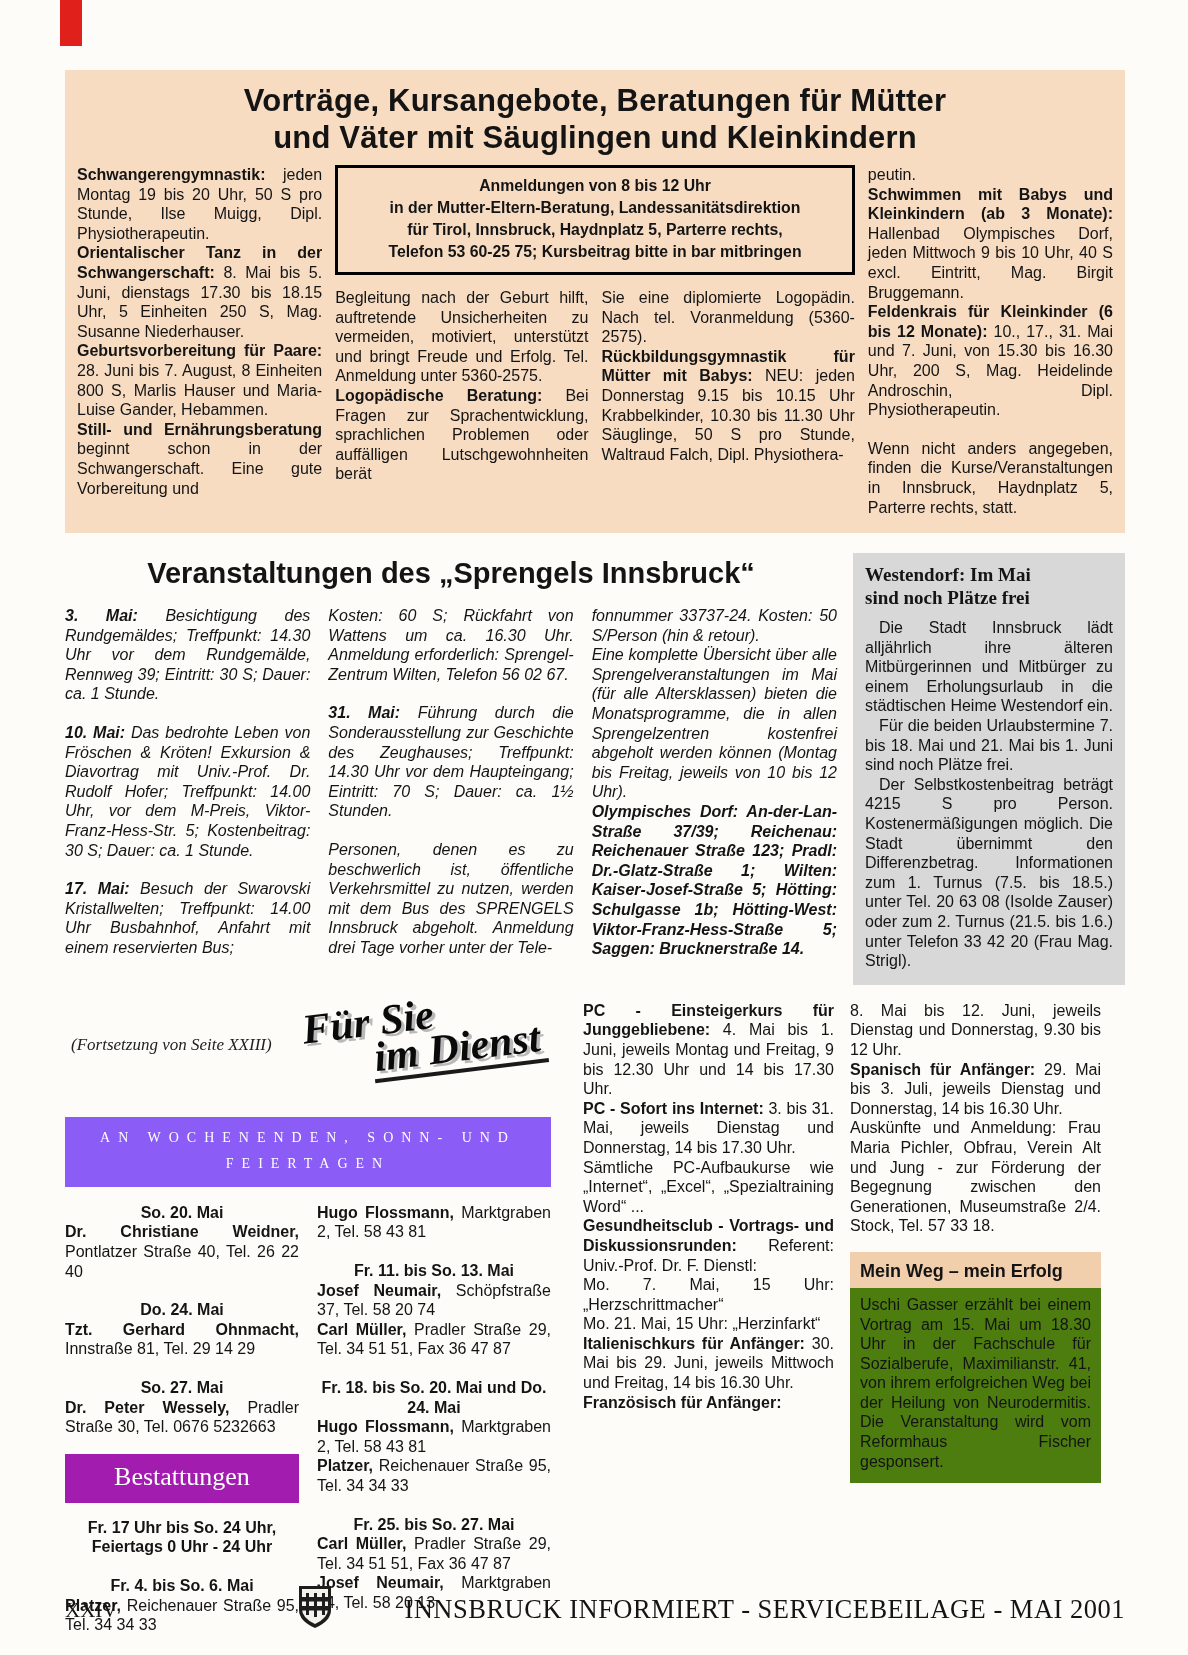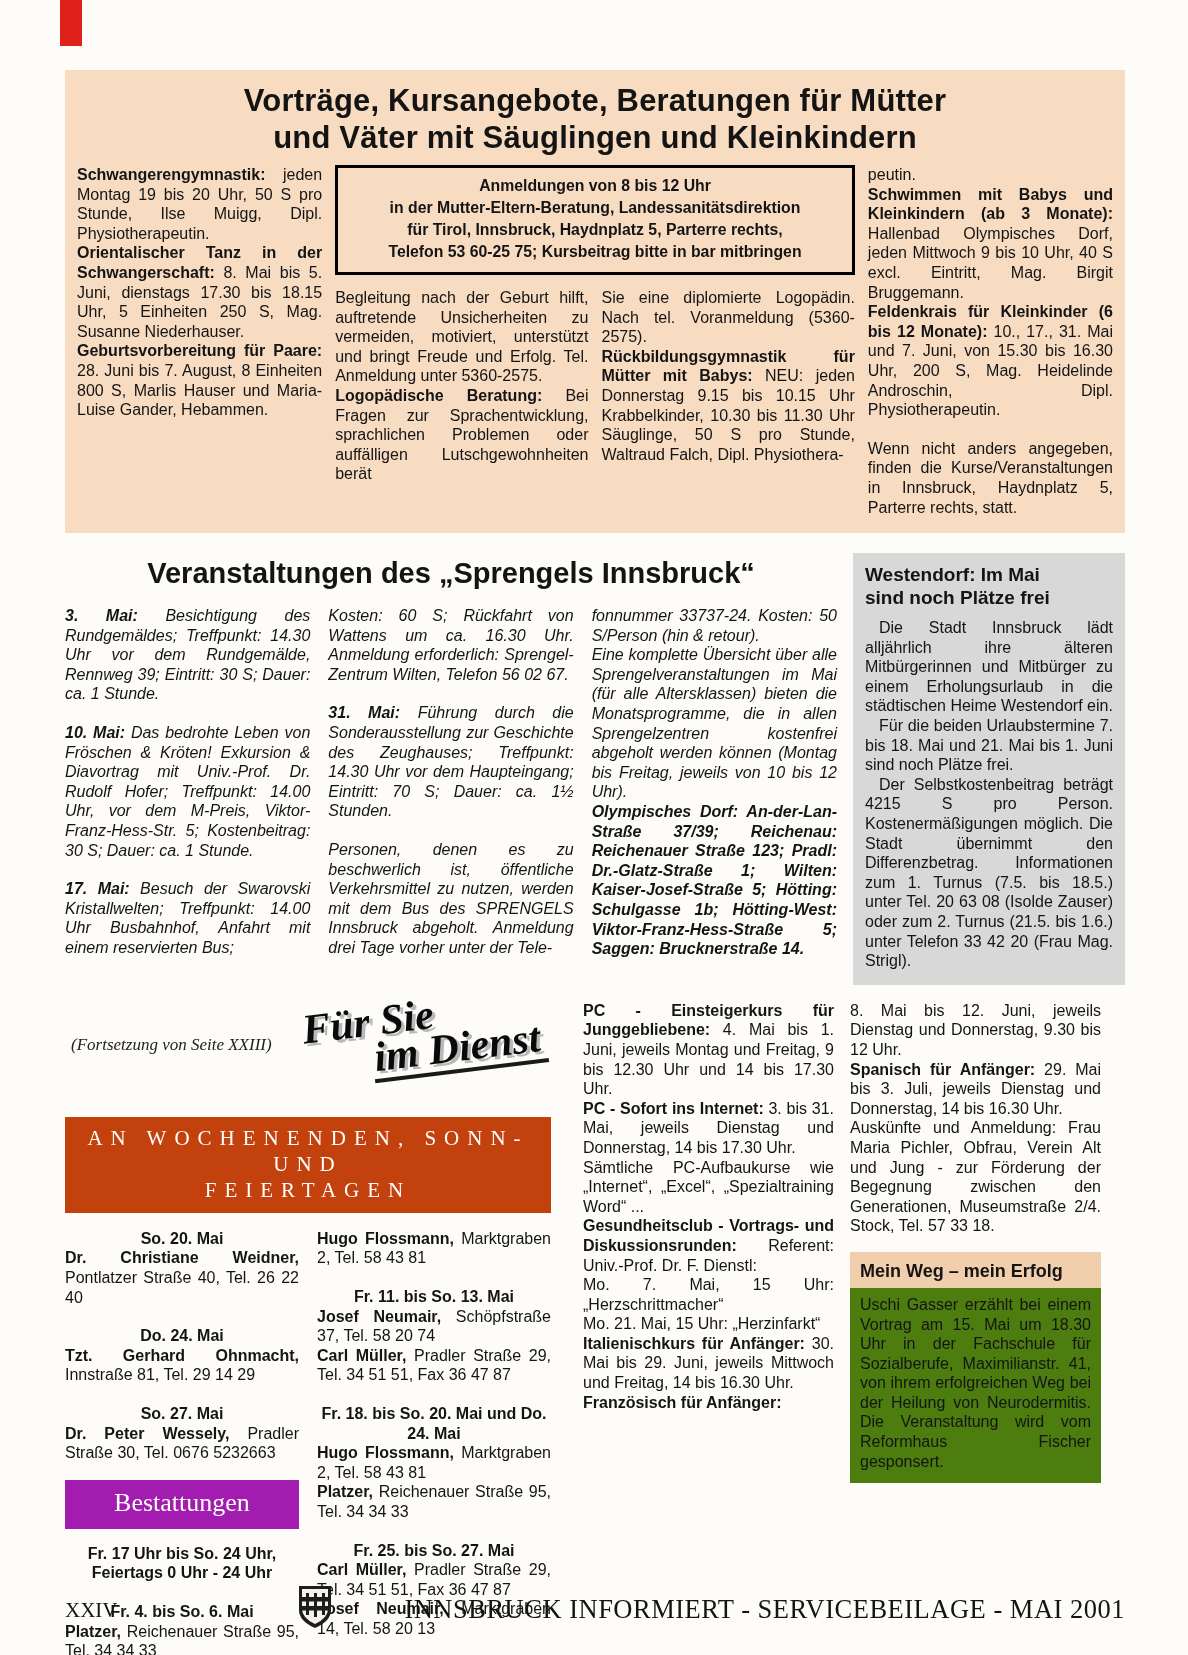--- a/index.html
+++ b/index.html
@@ -29,31 +29,31 @@
   .ann-box .bold { font-weight:bold; }
   .tcols2 { display:flex; gap:13px; flex:1; }
 
   
   .sprengel-row { display:flex; gap:16px; margin:20px 63px 0 65px; }
   .sprengel { flex:1; min-width:0; }
   .sprengel-title { font-size:29px; font-weight:bold; text-align:center; margin:4px 0 16px; }
   .scols { display:flex; gap:18px;font-style:italic; }
   .scol { flex:1; min-width:0; }
   .westendorf { width:272px; flex:0 0 272px; background:#d8d8d8; padding:10px 12px 14px; align-self:flex-start; }
-  .westendorf h3 { font-size:19px; line-height:23px; font-weight:bold; margin-bottom:9px; }
+  .westendorf h3 { font-size:19px; line-height:23px; font-weight:bold; margin-bottom:9px;font-family:Liberation Serif, serif; }
 
   
   .bottom-row { display:flex; gap:32px; margin:16px 87px 0 65px; }
   .duty { width:486px; flex:0 0 486px; }
   .duty-head { position:relative; height:116px; }
   .continuation { position:absolute; left:6px; top:34px; font-family:"Liberation Serif", serif; font-style:italic; font-size:17px; color:#222; }
   .fsid-logo { position:absolute; right:6px; top:-6px; transform:rotate(-7deg); font-family:"Liberation Serif", serif; font-style:italic; font-weight:bold; color:#0a0a0a; }
   .fsid-1 { font-size:42px; line-height:40px; text-shadow:3px 3px 0 #b9b9b9; }
   .fsid-2 { font-size:42px; line-height:40px; margin:-4px 0 0 66px; text-shadow:3px 3px 0 #b9b9b9; border-bottom:4px solid #1a1a1a; display:inline-block; padding:0 6px 2px 2px; }
-  .gray-banner { background:#c2410c; color:#fff; text-align:center; padding:8px 2px 10px; font-family:"Liberation Serif", serif; font-size:21px; line-height:26px; letter-spacing:8px; }
+  .gray-banner { background:#8b5cf6; color:#fff; text-align:center; padding:8px 2px 10px; font-family:"Liberation Serif", serif; font-size:14px; line-height:26px; letter-spacing:8px; }
   .dcols { display:flex; gap:18px; margin-top:16px; }
   .dcol { flex:1; min-width:0; }
   .black-banner { background:#a21caf; color:#fdfdfd; font-family:"Liberation Serif", serif; font-size:26px; text-align:center; padding:8px 0 11px; margin:17px 0 15px; }
 
   .verein { flex:1; min-width:0; }
   .verein-title { color:#e30613; font-size:30px; font-weight:bold; text-align:center; margin:4px 0 14px; }
   .vcols { display:flex; gap:16px; }
   .vcol { flex:1; min-width:0; }
   .mein-weg { background:#4d7c0f; margin-top:16px; padding-bottom:12px; }
   .mw-title { font-weight:bold; font-size:18px; padding:9px 10px 6px; background:#f1ceac; margin-bottom:7px; }
@@ -75,20 +75,21 @@
   <section class="top-box">
     <h1 class="top-title">
       <span>Vorträge, Kursangebote, Beratungen für Mütter</span><br>
       <span>und Väter mit Säuglingen und Kleinkindern</span>
     </h1>
     <div class="tcols">
       <div class="tcol body-text">
           <p><span class="bold">Schwangerengymnastik:</span><span> jeden Montag 19 bis 20 Uhr, 50 S pro Stunde, Ilse Muigg, Dipl. Physiotherapeutin.</span></p>
           <p><span class="bold">Orientalischer Tanz in der Schwangerschaft:</span><span> 8. Mai bis 5. Juni, dienstags 17.30 bis 18.15 Uhr, 5 Einheiten 250 S, Mag. Susanne Niederhauser.</span></p>
           <p><span class="bold">Geburtsvorbereitung für Paare:</span><span> 28. Juni bis 7. August, 8 Einheiten 800 S, Marlis Hauser und Maria-Luise Gander, Hebammen.</span></p>
+          <p><span class="bold">Still- und Ernährungsberatung</span><span> beginnt schon in der Schwangerschaft. Eine gute Vorbereitung und</span></p>
         </div>
       <div class="tmid">
         <div class="ann-box body-text">
             <p class="ctr"><span class="bold">Anmeldungen von 8 bis 12 Uhr</span></p>
             <p class="ctr"><span class="bold">in der Mutter-Eltern-Beratung, Landessanitätsdirektion</span></p>
             <p class="ctr"><span class="bold">für Tirol, Innsbruck, Haydnplatz 5, Parterre rechts,</span></p>
             <p class="ctr"><span class="bold">Telefon 53 60-25 75; Kursbeitrag bitte in bar mitbringen</span></p>
           </div>
         <div class="tcols2">
           <div class="tcol body-text">

